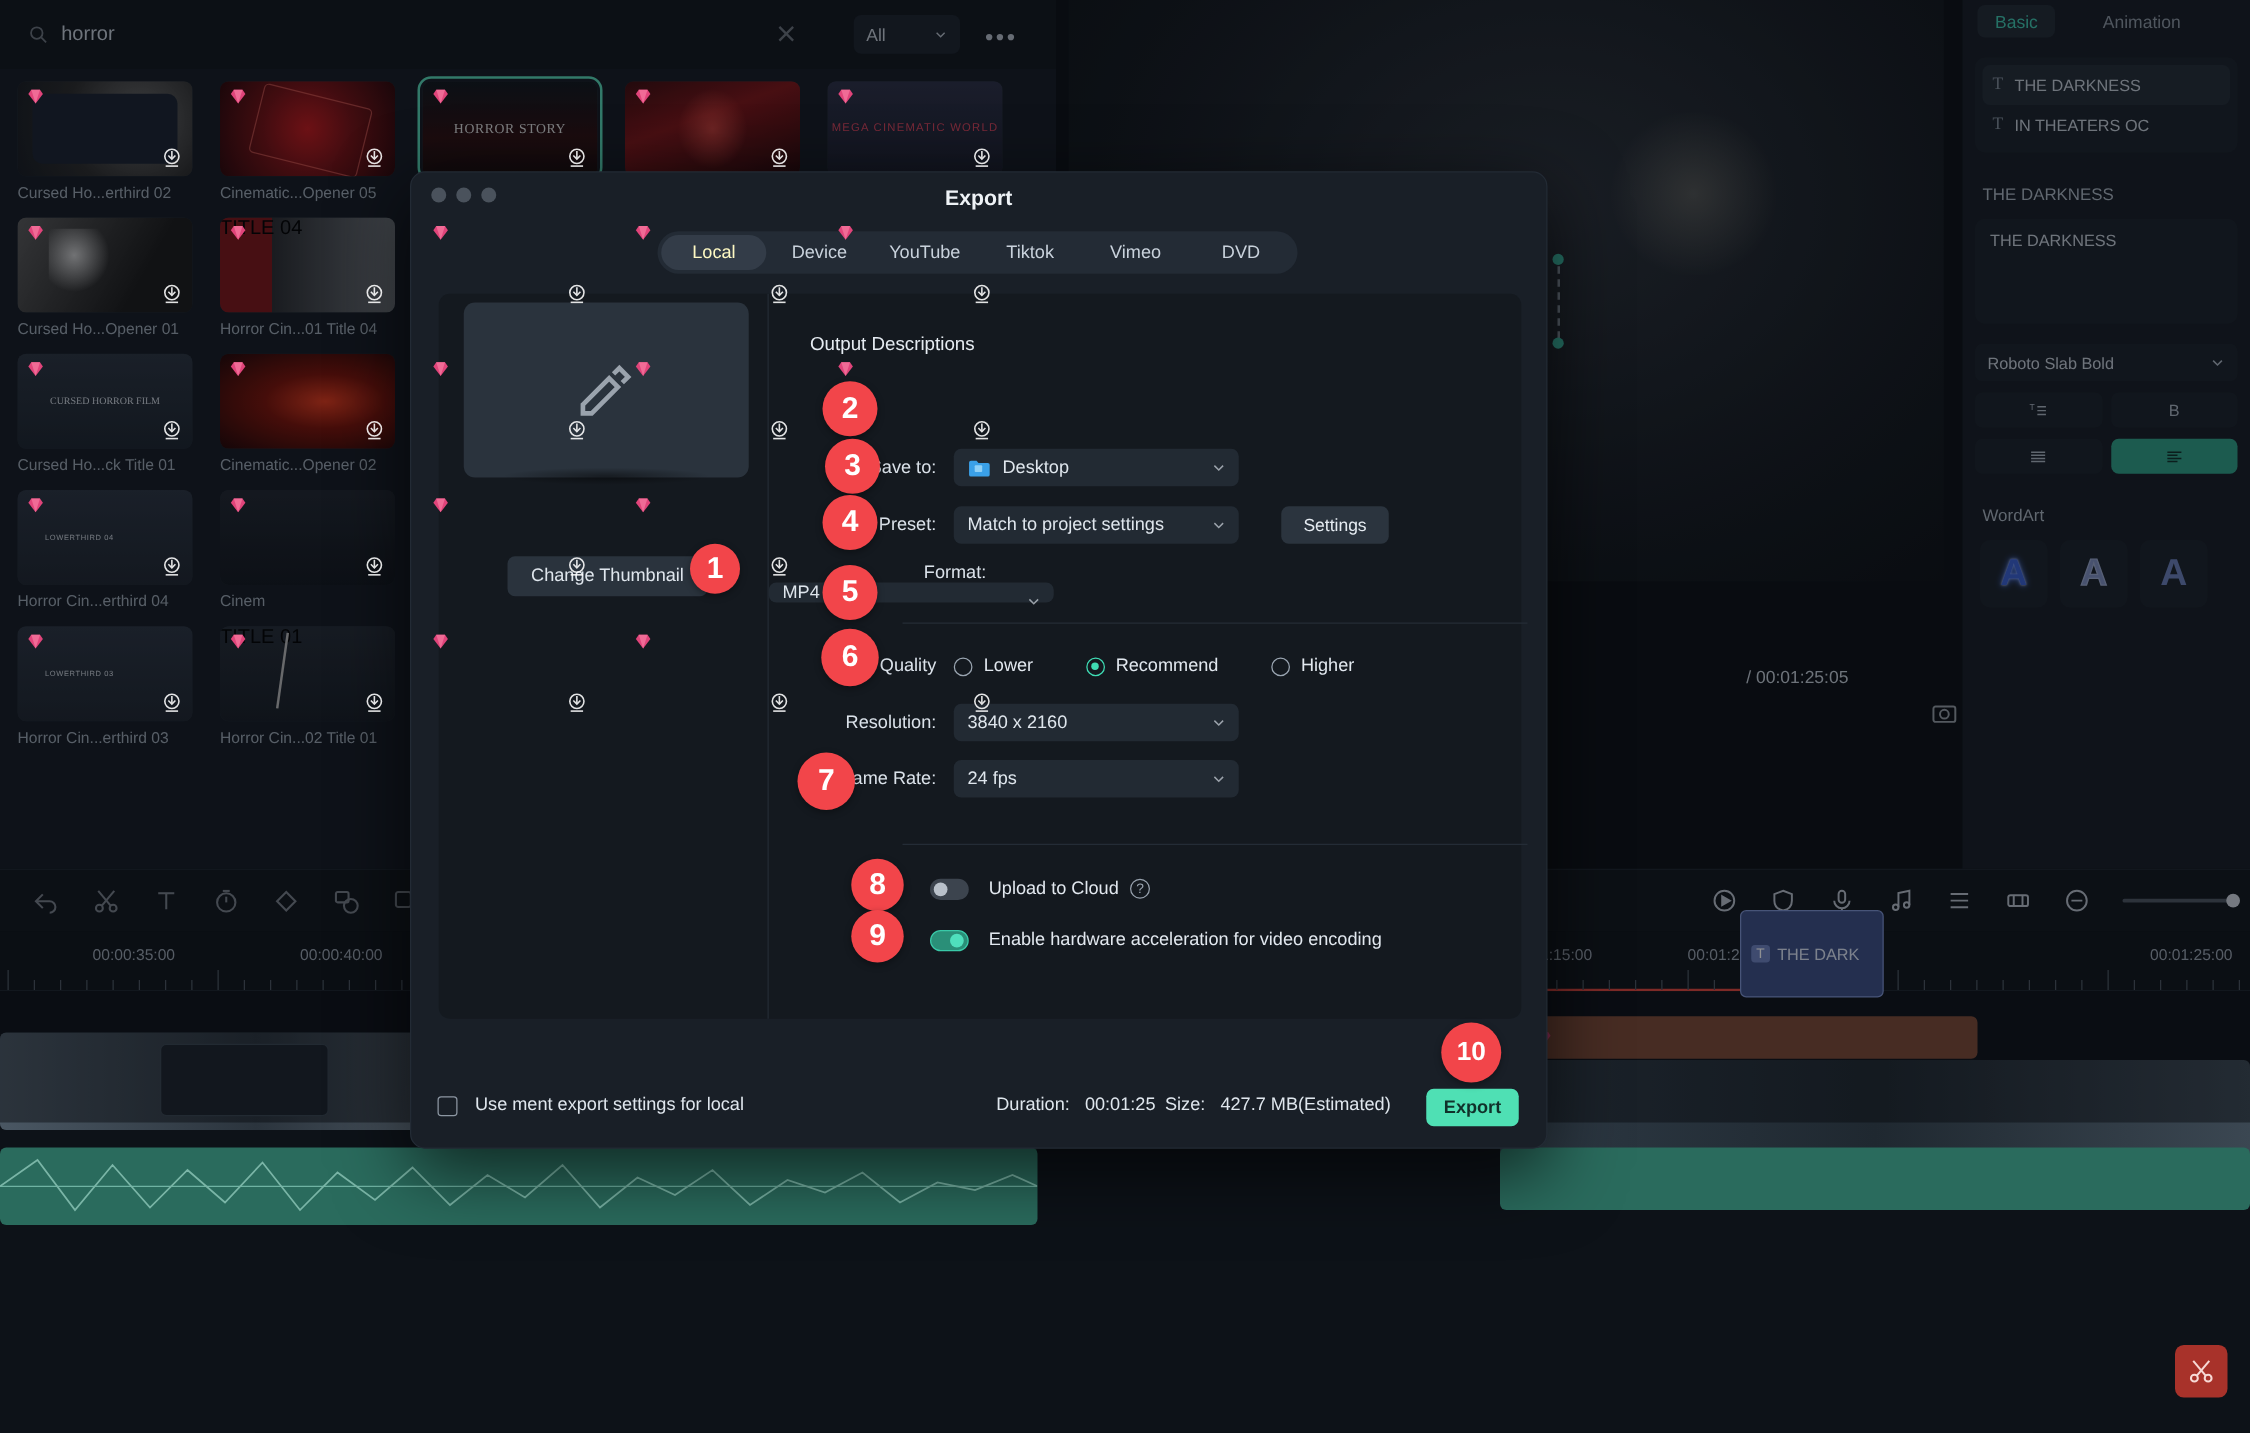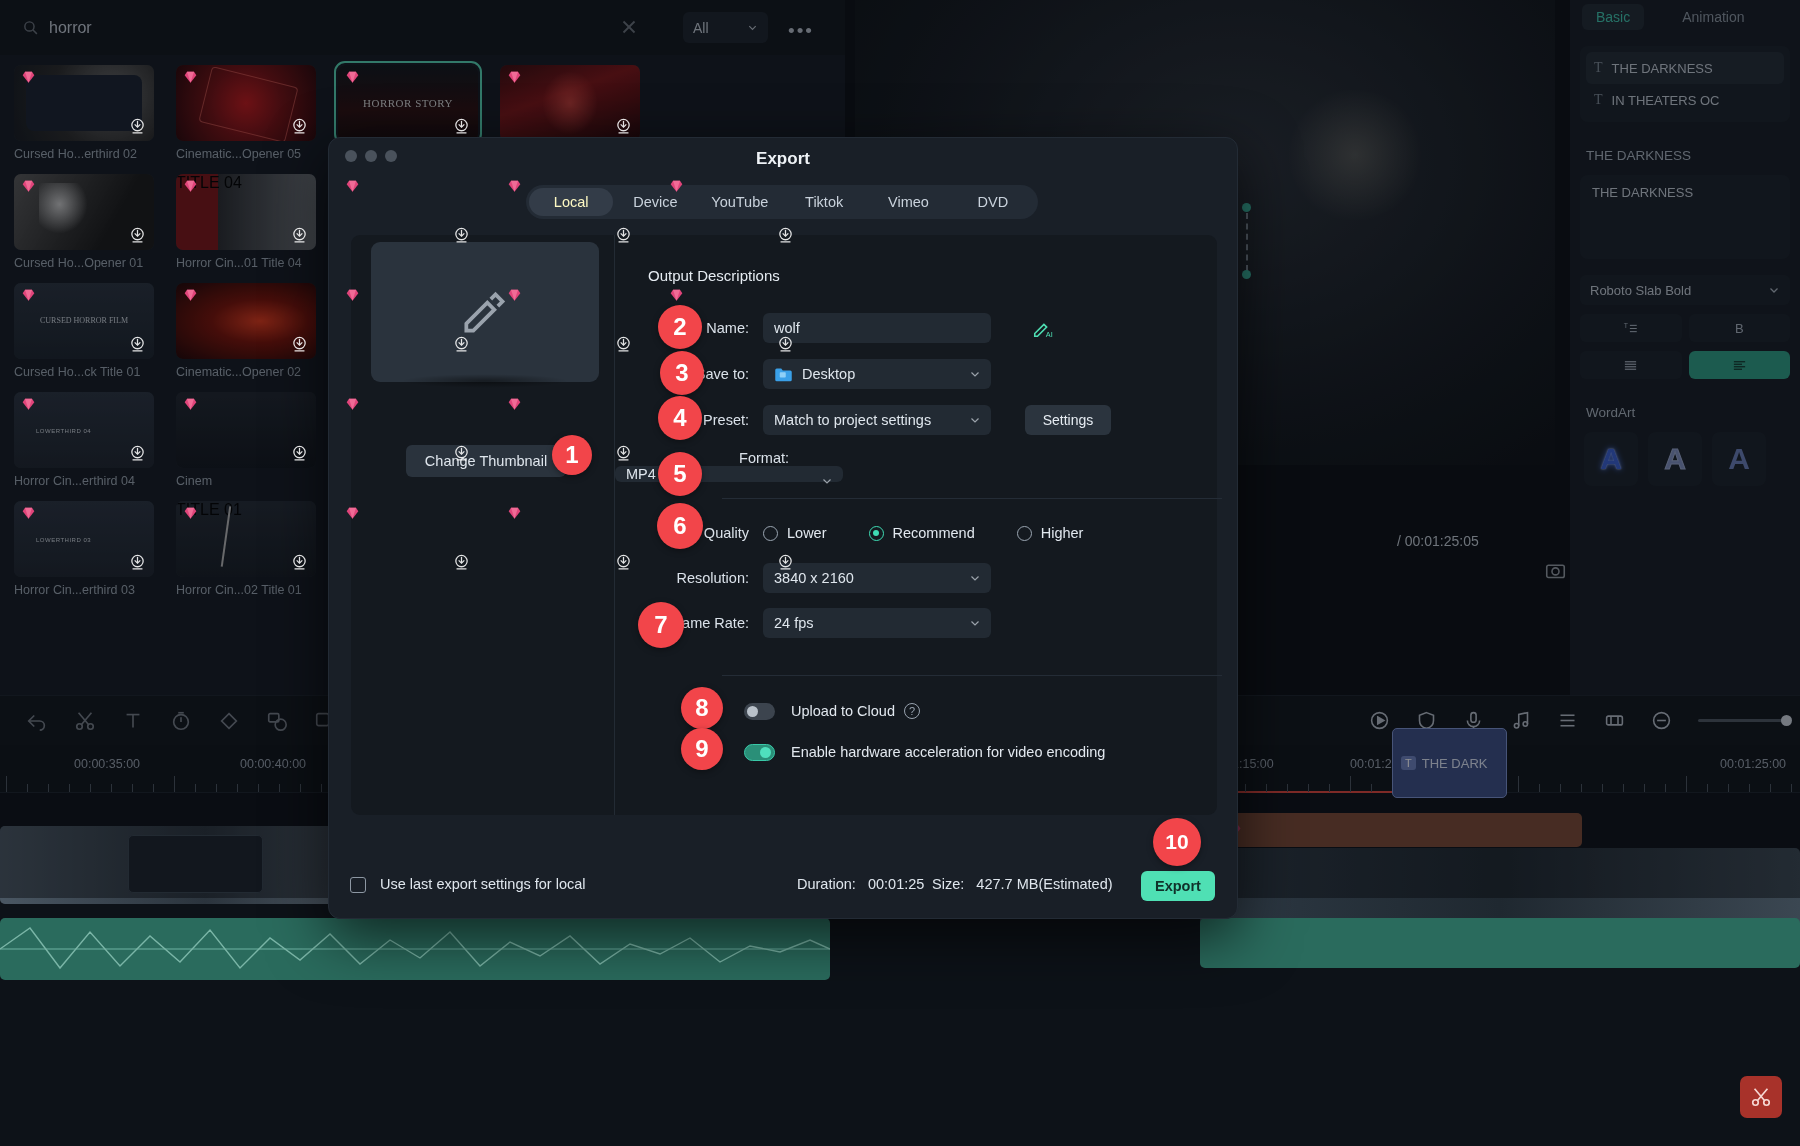--- a/index.html
+++ b/index.html
@@ -362,20 +362,38 @@
                   <polyline points="8,9 12,13 16,9"></polyline>
                   <line x1="12" y1="4" x2="12" y2="13"></line>
                   <line x1="5" y1="21" x2="19" y2="21"></line>
                 </svg>
               </div>
               <div class="lib-label">Horror</div>
             </div>
             <div class="lib-cell">
               <div class="lib-thumb">
                 <div class="art a-red-fig"></div>
+                <svg class="gem" viewBox="0 0 24 24">
+                  <polygon points="12,22 2,9 6,3 18,3 22,9" fill="#e0447a"></polygon>
+                  <polygon points="12,22 6,3 18,3" fill="#f06b96"></polygon>
+                </svg>
+                <svg class="dl" viewBox="0 0 24 24" fill="none" stroke="#fff" stroke-width="1.8">
+                  <circle cx="12" cy="10" r="8"></circle>
+                  <polyline points="8,9 12,13 16,9"></polyline>
+                  <line x1="12" y1="4" x2="12" y2="13"></line>
+                  <line x1="5" y1="21" x2="19" y2="21"></line>
+                </svg>
+              </div>
+              <div class="lib-label"></div>
+            </div>
+            <div class="lib-cell">
+              <div class="lib-thumb">
+                <div class="art a-cinematic-w">
+                  <div class="cap">MEGA CINEMATIC WORLD</div>
+                </div>
                 <svg class="gem" viewBox="0 0 24 24">
                   <polygon points="12,22 2,9 6,3 18,3 22,9" fill="#e0447a"></polygon>
                   <polygon points="12,22 6,3 18,3" fill="#f06b96"></polygon>
                 </svg>
                 <svg class="dl" viewBox="0 0 24 24" fill="none" stroke="#fff" stroke-width="1.8">
                   <circle cx="12" cy="10" r="8"></circle>
                   <polyline points="8,9 12,13 16,9"></polyline>
                   <line x1="12" y1="4" x2="12" y2="13"></line>
                   <line x1="5" y1="21" x2="19" y2="21"></line>
                 </svg>
@@ -1026,28 +1044,20 @@
 
     <div class="thumb-box">
       <svg class="thumb-icon" viewBox="0 0 24 24" fill="none" stroke="#c6ced8" stroke-width="1.6">
         <path d="M4 17l9-9 3 3-9 9H4z"></path>
           <path d="M14.5 6.5l2-2 3 3-2 2"></path>
       </svg>
     </div>
     <div class="thumb-shadow"></div>
     <div class="change-thumb">Change Thumbnail</div>
 
-    <div class="frow" style="left:286px; top:175px;">
-      <div class="flabel">Name:</div>
-      <div class="fctl">wolf</div>
-      <svg class="ai-pen" viewBox="0 0 24 24" fill="none" stroke="#4fe0b4" stroke-width="1.7">
-        <path d="M3 18l10-10 3 3-10 10H3z"></path>
-          <text x="15" y="22" font-size="8" fill="#4fe0b4" stroke="none">AI</text>
-      </svg>
-    </div>
 
     <div class="frow" style="left:286px; top:221px;">
       <div class="flabel">Save to:</div>
       <div class="fctl">
         <svg class="folder-ic" viewBox="0 0 24 20">
           <path d="M1 4a2 2 0 0 1 2-2h6l2 2.5h10a2 2 0 0 1 2 2V17a2 2 0 0 1-2 2H3a2 2 0 0 1-2-2z" fill="#3aa0e8"></path>
           <rect x="7" y="7" width="8" height="7" fill="#8fd0f7" rx="1"></rect>
         </svg>
         <span>Desktop</span>
         <svg class="chev" width="12" height="12" viewBox="0 0 24 24" fill="none" stroke="#cfd6de" stroke-width="2.4">
@@ -1125,21 +1135,21 @@
       <span class="help-q">?</span>
     </div>
 
     <div class="frow" style="left:415px; top:599px;">
       <div class="toggle on"></div>
       <span class="tg-lbl">Enable hardware acceleration for video encoding</span>
     </div>
   </div>
 
   <div class="cb"></div>
-  <div class="cb-lbl">Use last export settings for local</div>
+  <div class="cb-lbl">Use ment export settings for local</div>
   <div class="dur">
     <span>Duration:</span>
     &nbsp;&nbsp;<span>00:01:25</span>
   </div>
   <div class="size">
     <span>Size:</span>
     &nbsp;&nbsp;<span>427.7 MB(Estimated)</span>
   </div>
   <div class="export-btn">Export</div>
 

